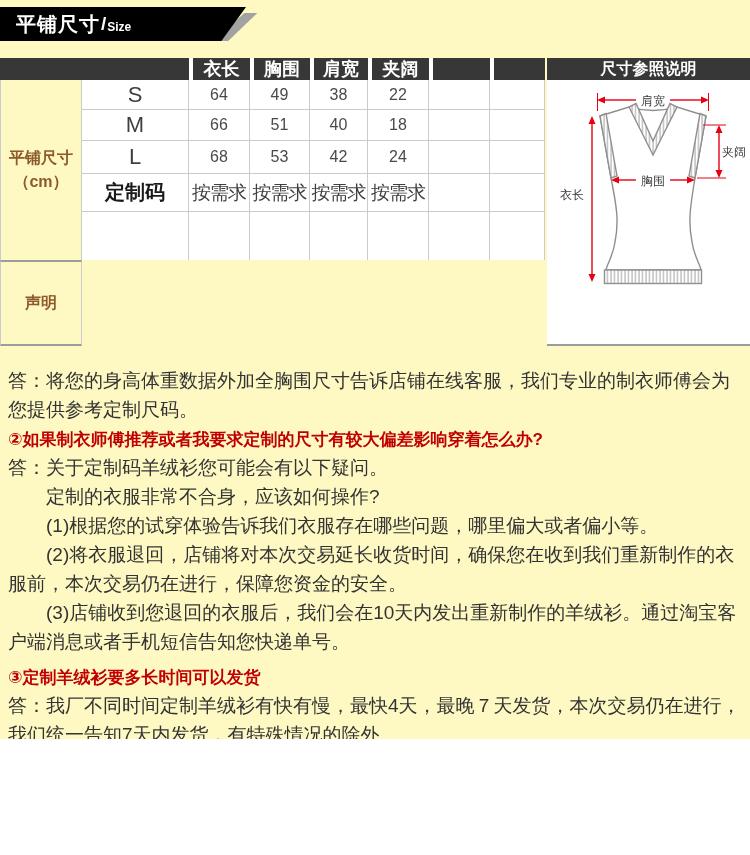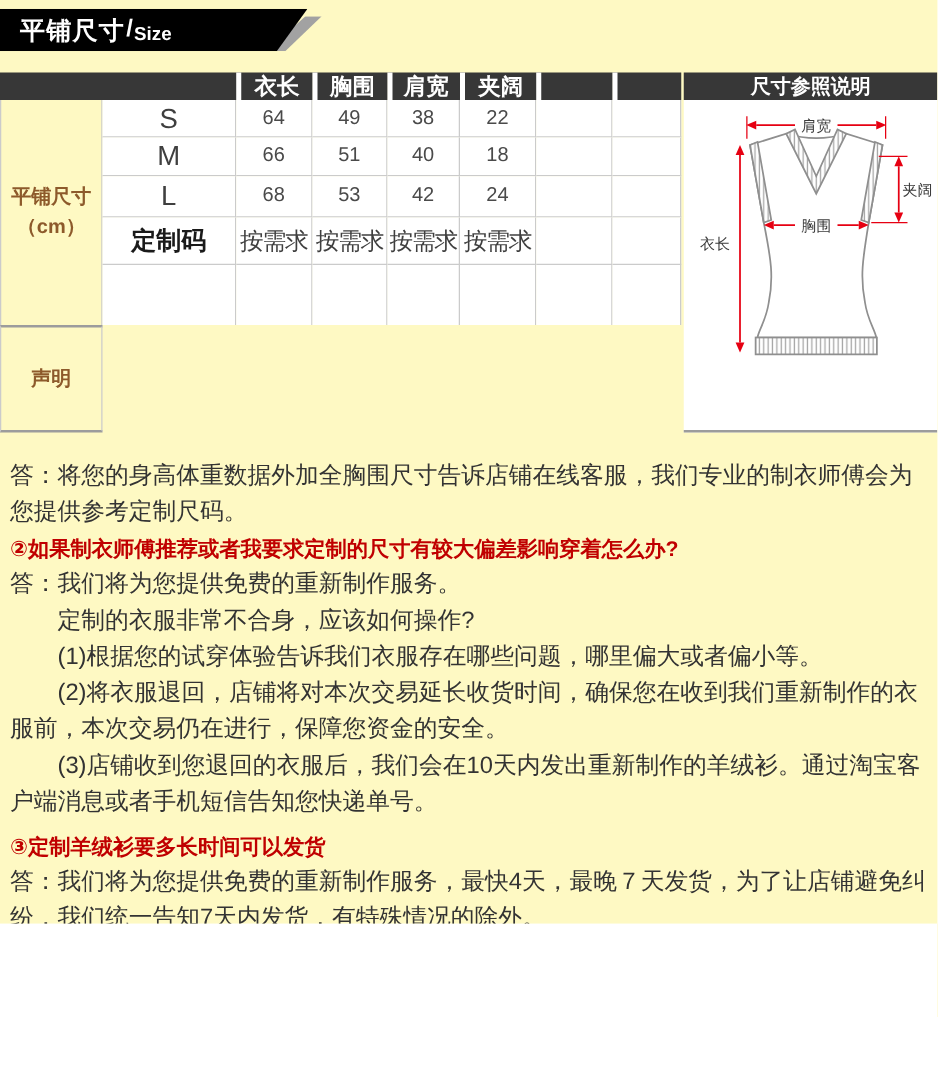--- a/index.html
+++ b/index.html
@@ -9,21 +9,21 @@
 
   
   .banner { position:relative; height:50px; }
   .banner-gray { position:absolute; left:212px; top:13px; width:54px; height:28px;
                  background:#a2a2a2; clip-path:polygon(60% 0,84% 0,30% 100%,2% 100%); }
   .banner-black { position:absolute; left:0; top:7px; width:246px; height:34px; background:#000;
                   clip-path:polygon(0 0,100% 0,90% 100%,0 100%);
                   display:flex; align-items:center; padding-left:16px; }
   .banner-title { color:#fff; font-weight:bold; font-size:20px; letter-spacing:1px; }
   .banner-slash { color:#fff; font-weight:bold; font-size:19px; margin:0 1px; }
-  .banner-sub   { color:#fff; font-weight:bold; font-size:15px; position:relative; top:3px; }
+  .banner-sub   { color:#fff; font-weight:bold; font-size:12px; position:relative; top:3px; }
 
   
   .size-section { display:flex; width:750px; margin-top:8px; }
   .size-grid { display:grid; width:545px;
                grid-template-columns:82px 107px 61px 60px 58px 61px 61px 55px;
                grid-template-rows:22px 30px 31px 33px 38px 48px 86px; }
   .hc { background:#373737; color:#fff; font-weight:bold; font-size:18px;
         display:flex; align-items:center; justify-content:center; grid-row:1; }
   .hc.gap { border-left:4px solid #fff; }
   .bc { border-right:1px solid #cbcbcb; border-bottom:1px solid #cbcbcb;
@@ -193,32 +193,32 @@
 
     <div class="faq-item">
       <div class="a">
         <p>答：将您的身高体重数据外加全胸围尺寸告诉店铺在线客服，我们专业的制衣师傅会为您提供参考定制尺码。</p>
       </div>
     </div>
 
     <div class="faq-item">
       <div class="q">②如果制衣师傅推荐或者我要求定制的尺寸有较大偏差影响穿着怎么办?</div>
       <div class="a">
-        <p>答：我们将为您提供免费的重新制作服务。</p>
+        <p>答：关于定制码羊绒衫您可能会有以下疑问。</p>
         <p>　　定制的衣服非常不合身，应该如何操作?</p>
         <p>　　(1)根据您的试穿体验告诉我们衣服存在哪些问题，哪里偏大或者偏小等。</p>
         <p>　　(2)将衣服退回，店铺将对本次交易延长收货时间，确保您在收到我们重新制作的衣服前，本次交易仍在进行，保障您资金的安全。</p>
         <p>　　(3)店铺收到您退回的衣服后，我们会在10天内发出重新制作的羊绒衫。通过淘宝客户端消息或者手机短信告知您快递单号。</p>
       </div>
     </div>
 
     <div class="faq-item gap-sm">
       <div class="q">③定制羊绒衫要多长时间可以发货</div>
       <div class="a">
-        <p>答：我们将为您提供免费的重新制作服务，最快4天，最晚７天发货，为了让店铺避免纠纷，我们统一告知7天内发货，有特殊情况的除外。</p>
+        <p>答：我厂不同时间定制羊绒衫有快有慢，最快4天，最晚７天发货，本次交易仍在进行，我们统一告知7天内发货，有特殊情况的除外。</p>
       </div>
     </div>
 
     <div class="faq-item gap-lg">
       <div class="q">④羊绒衫应该怎么洗?</div>
 
     </div>
   </div>
 
 </div>

